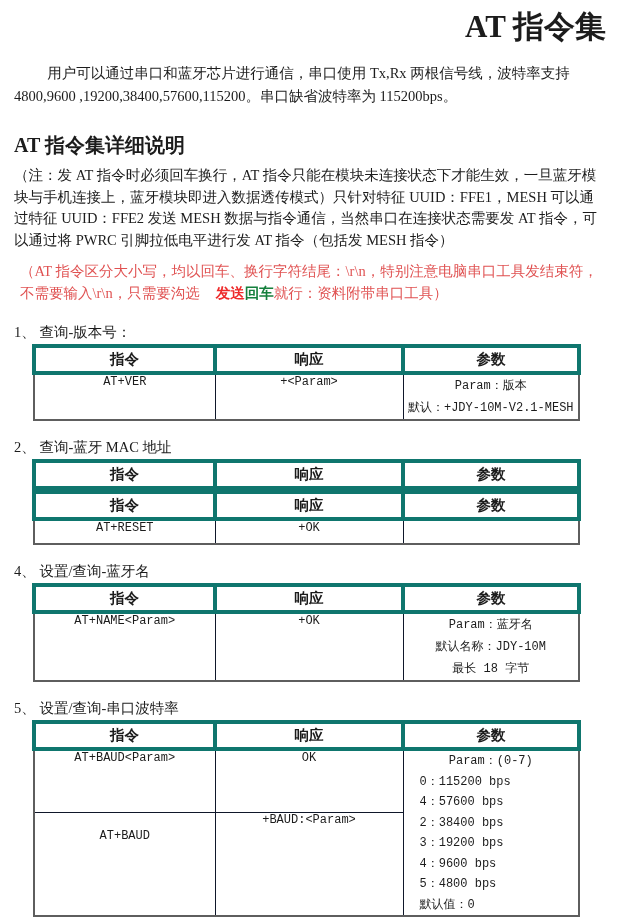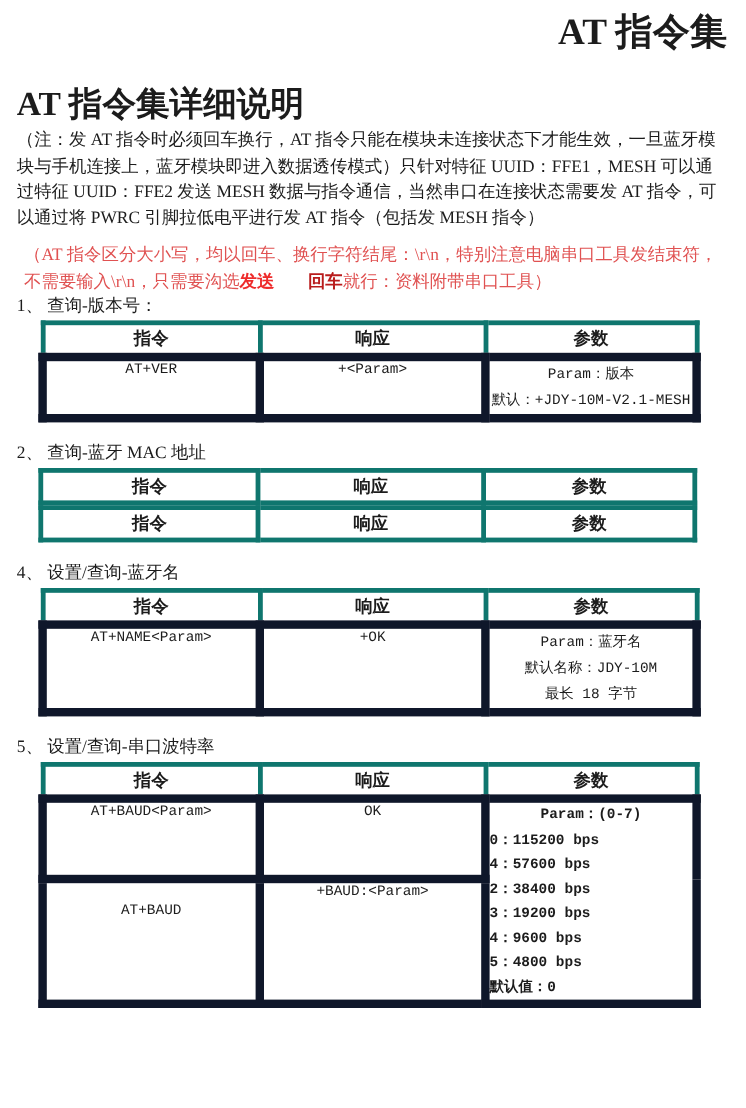--- a/index.html
+++ b/index.html
@@ -1,46 +1,47 @@
 <!DOCTYPE html>
 <html><head>
 <meta charset="utf-8">
 <style>
   html,body{margin:0;padding:0;background:#ffffff;}
   body{width:622px;height:923px;overflow:hidden;
        font-family:"Liberation Serif","DejaVu Serif",serif;color:#1c1c1c;}
   .doc{padding:4px 16px 0 14px;}
   h1{margin:0;text-align:right;font-size:31px;line-height:46px;font-weight:bold;}
   .intro{margin:12px 6px 0 0;font-size:14.5px;line-height:23px;text-indent:2.3em;}
-  h2{margin:23px 0 0 0;font-size:28px;line-height:29px;font-weight:bold;}
+  h2{margin:23px 0 0 0;font-size:20px;line-height:29px;font-weight:bold;}
   .note{margin:5px 0 0 0;font-size:14.5px;line-height:21.5px;}
   .note-red{margin:9px 4px 0 6px;font-size:14.5px;line-height:22px;color:#e05252;}
-  .em-red{color:#ee2b2b;font-weight:bold;}
-  .em-blue{color:#b91c1c;font-weight:bold;margin-left:28px;}
+  .em-red{color:#ee2b2b;font-weight:bold;margin-left:16px;}
+  .em-blue{color:#15803d;font-weight:bold;}
   .sec-label{font-size:14.5px;line-height:17px;margin:18px 0 3px 0;}
-  .sec-label.first{margin-top:1px;}
+  .sec-label.first{margin-top:20px;}
   table{border-collapse:collapse;margin-left:18px;width:545px;table-layout:fixed;
         border:2px solid #5e5e5e;}
   col.c1{width:181px;} col.c2{width:188px;} col.c3{width:176px;}
   th{border:4px solid #0f766e;font-size:14.5px;font-weight:bold;height:21px;padding:1px;}
-  td{border:7px solid #0f172a;vertical-align:top;text-align:center;
+  td{border:1px solid #0f172a;vertical-align:top;text-align:center;
      font-size:12.5px;padding:0;height:22px;}
   .mono{font-family:"Liberation Mono","DejaVu Sans Mono",monospace;font-size:12px;}
   .pline{line-height:22px;}
-  .t5 .pline{line-height:20.5px;font-weight:bold;}
-  .t5 .pline.left{text-align:left;}
+  .t5 .pline{line-height:20.5px;}
+  .t5 .pline.left{text-align:left;padding-left:16px;}
   td.cmd-tall{vertical-align:top;padding-top:16px;}
 </style>
 </head>
 <body>
 
 <div class="doc">
 
   <h1>AT 指令集</h1>
 
+  <p class="intro">用户可以通过串口和蓝牙芯片进行通信，串口使用 Tx,Rx 两根信号线，波特率支持 4800,9600 ,19200,38400,57600,115200。串口缺省波特率为 115200bps。</p>
 
   <h2>AT 指令集详细说明</h2>
 
   <p class="note">（注：发 AT 指令时必须回车换行，AT 指令只能在模块未连接状态下才能生效，一旦蓝牙模块与手机连接上，蓝牙模块即进入数据透传模式）只针对特征 UUID：FFE1，MESH 可以通过特征 UUID：FFE2 发送 MESH 数据与指令通信，当然串口在连接状态需要发 AT 指令，可以通过将 PWRC 引脚拉低电平进行发 AT 指令（包括发 MESH 指令）</p>
 
   <p class="note-red"><span>（AT 指令区分大小写，均以回车、换行字符结尾：\r\n，特别注意电脑串口工具发结束符，不需要输入\r\n，只需要沟选</span><span class="em-red">发送</span><span class="em-blue">回车</span><span>就行：资料附带串口工具）</span></p>
 
   <div class="sec-label first">1、 查询-版本号：</div>
   <table>
     <colgroup>
@@ -85,20 +86,25 @@
     <colgroup>
         <col class="c1">
         <col class="c2">
         <col class="c3">
       </colgroup>
     <tbody>
         <tr>
       <th>指令</th>
       <th>响应</th>
       <th>参数</th>
+    </tr>
+    <tr>
+      <td class="mono">AT+RESET</td>
+      <td class="mono">+OK</td>
+      <td></td>
     </tr>
   </tbody>
     </table>
 
   <div class="sec-label">4、 设置/查询-蓝牙名</div>
   <table>
     <colgroup>
         <col class="c1">
         <col class="c2">
         <col class="c3">

